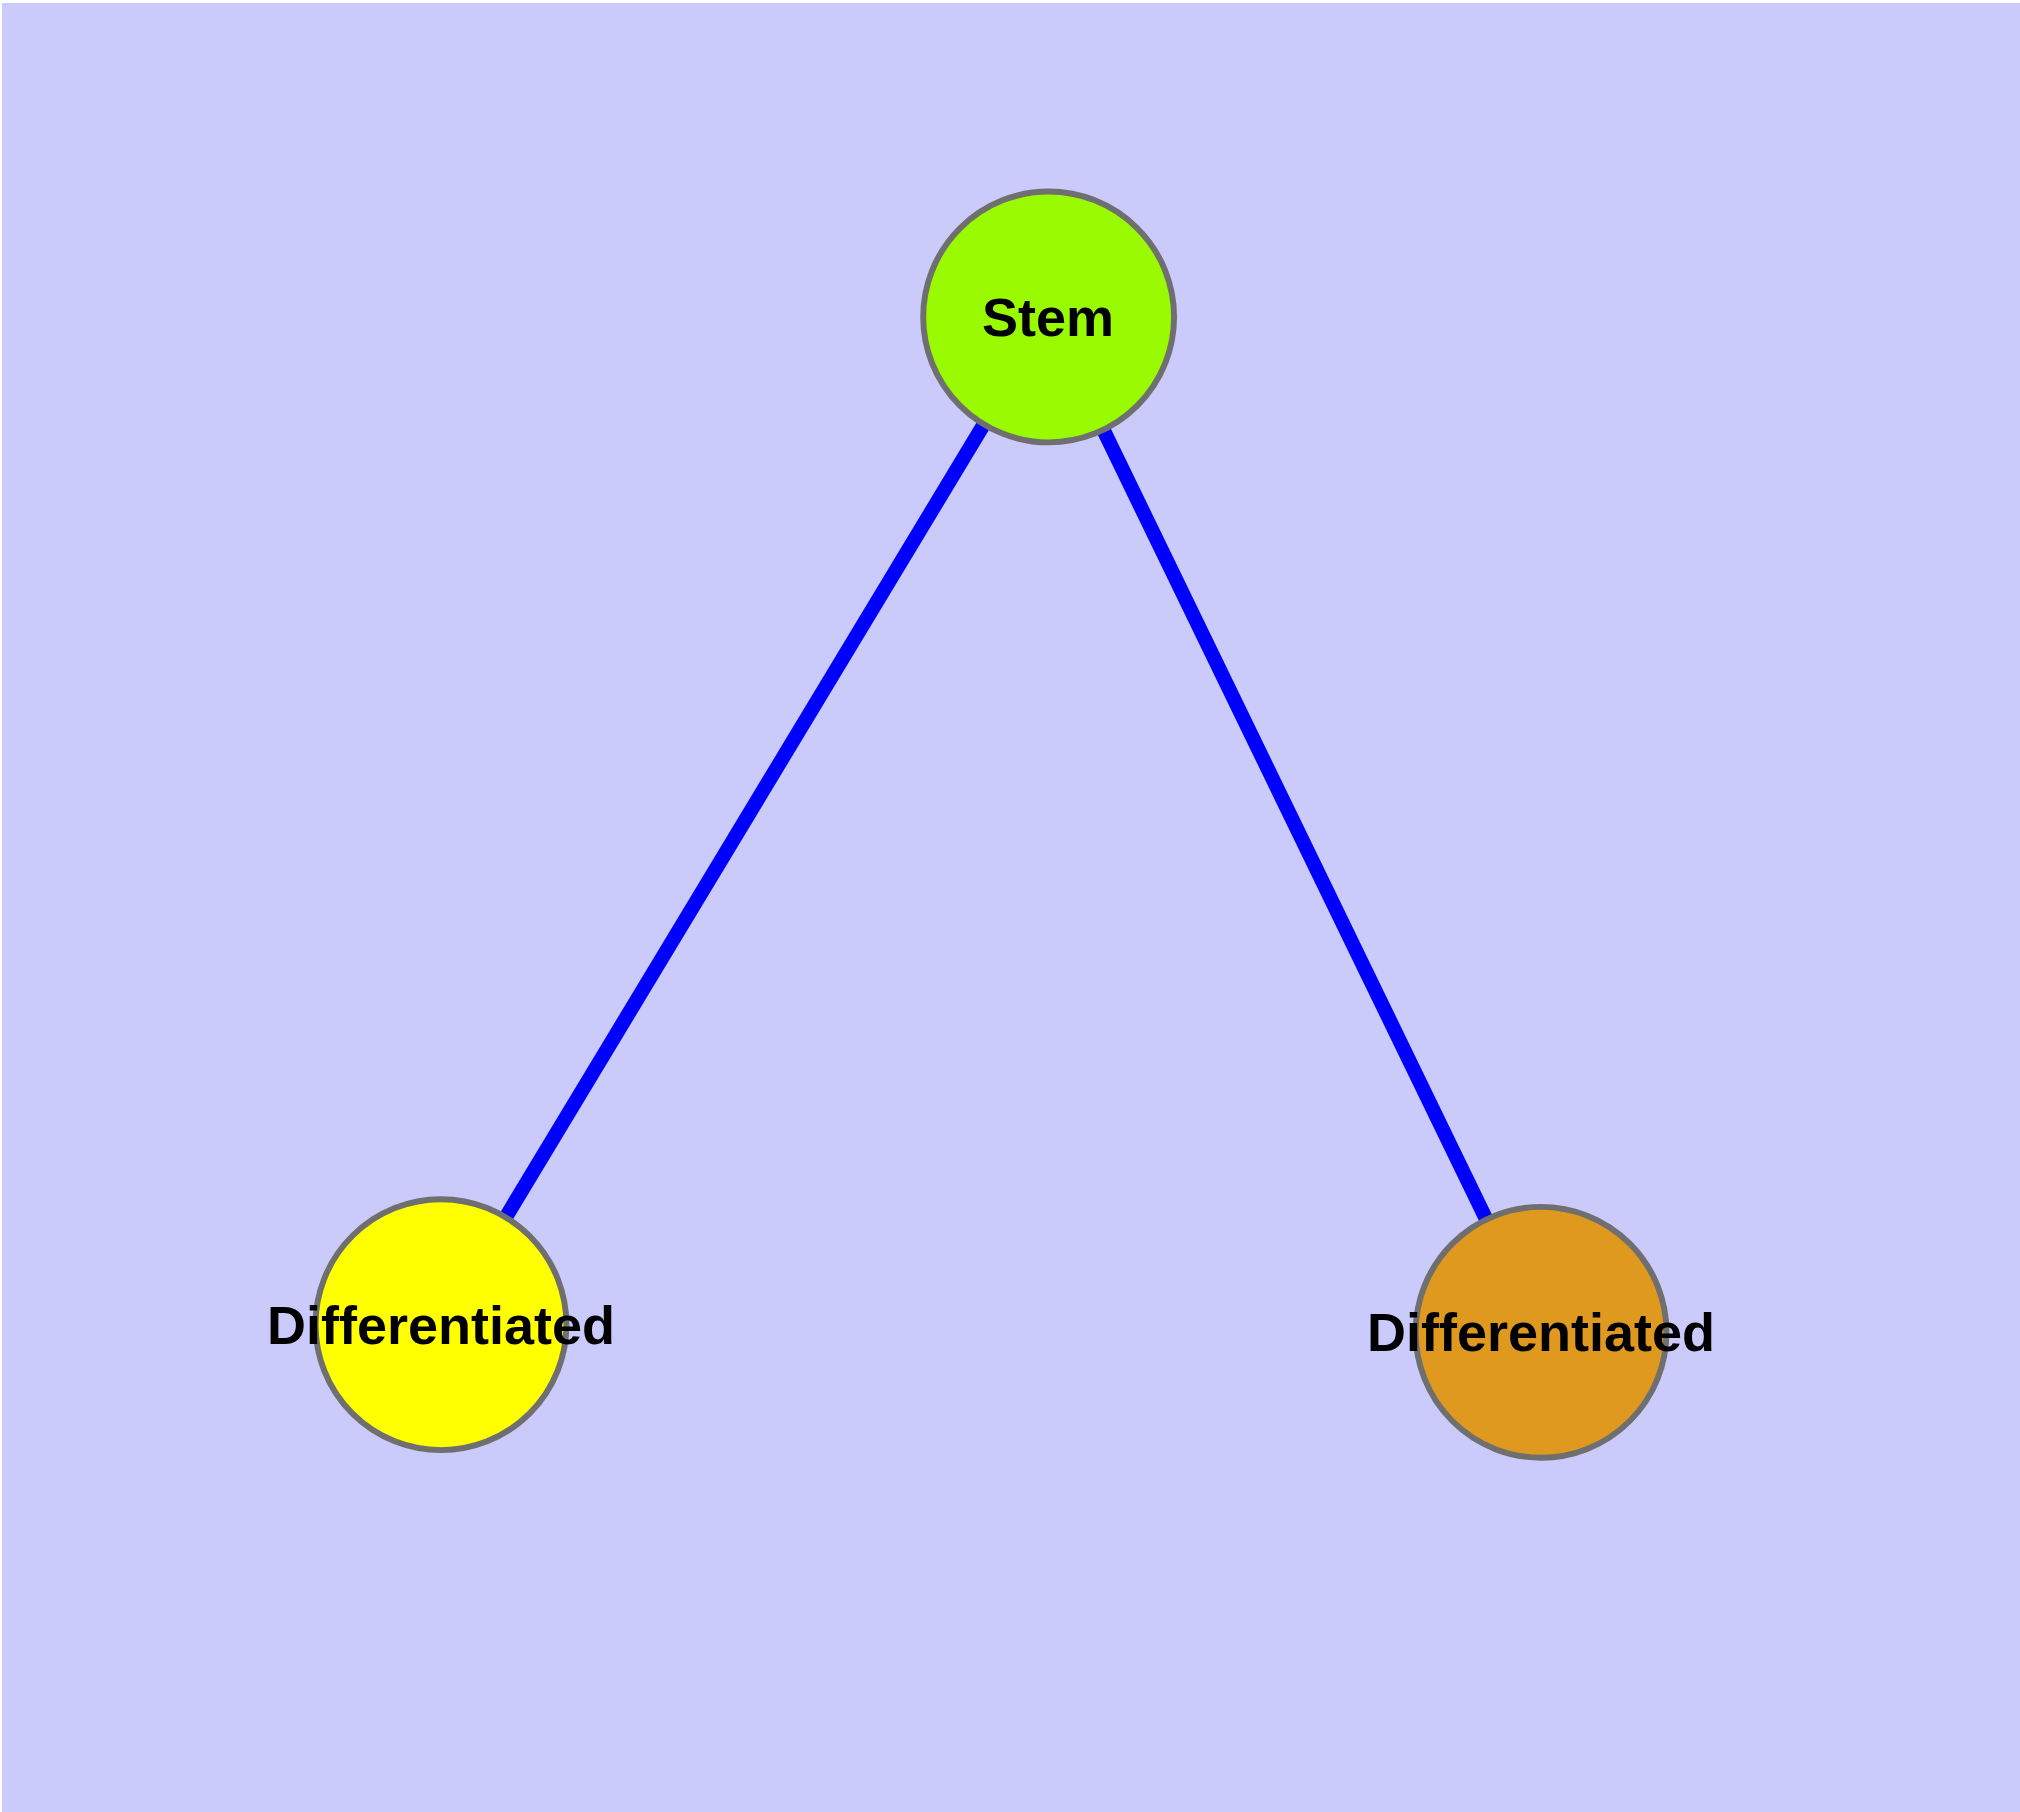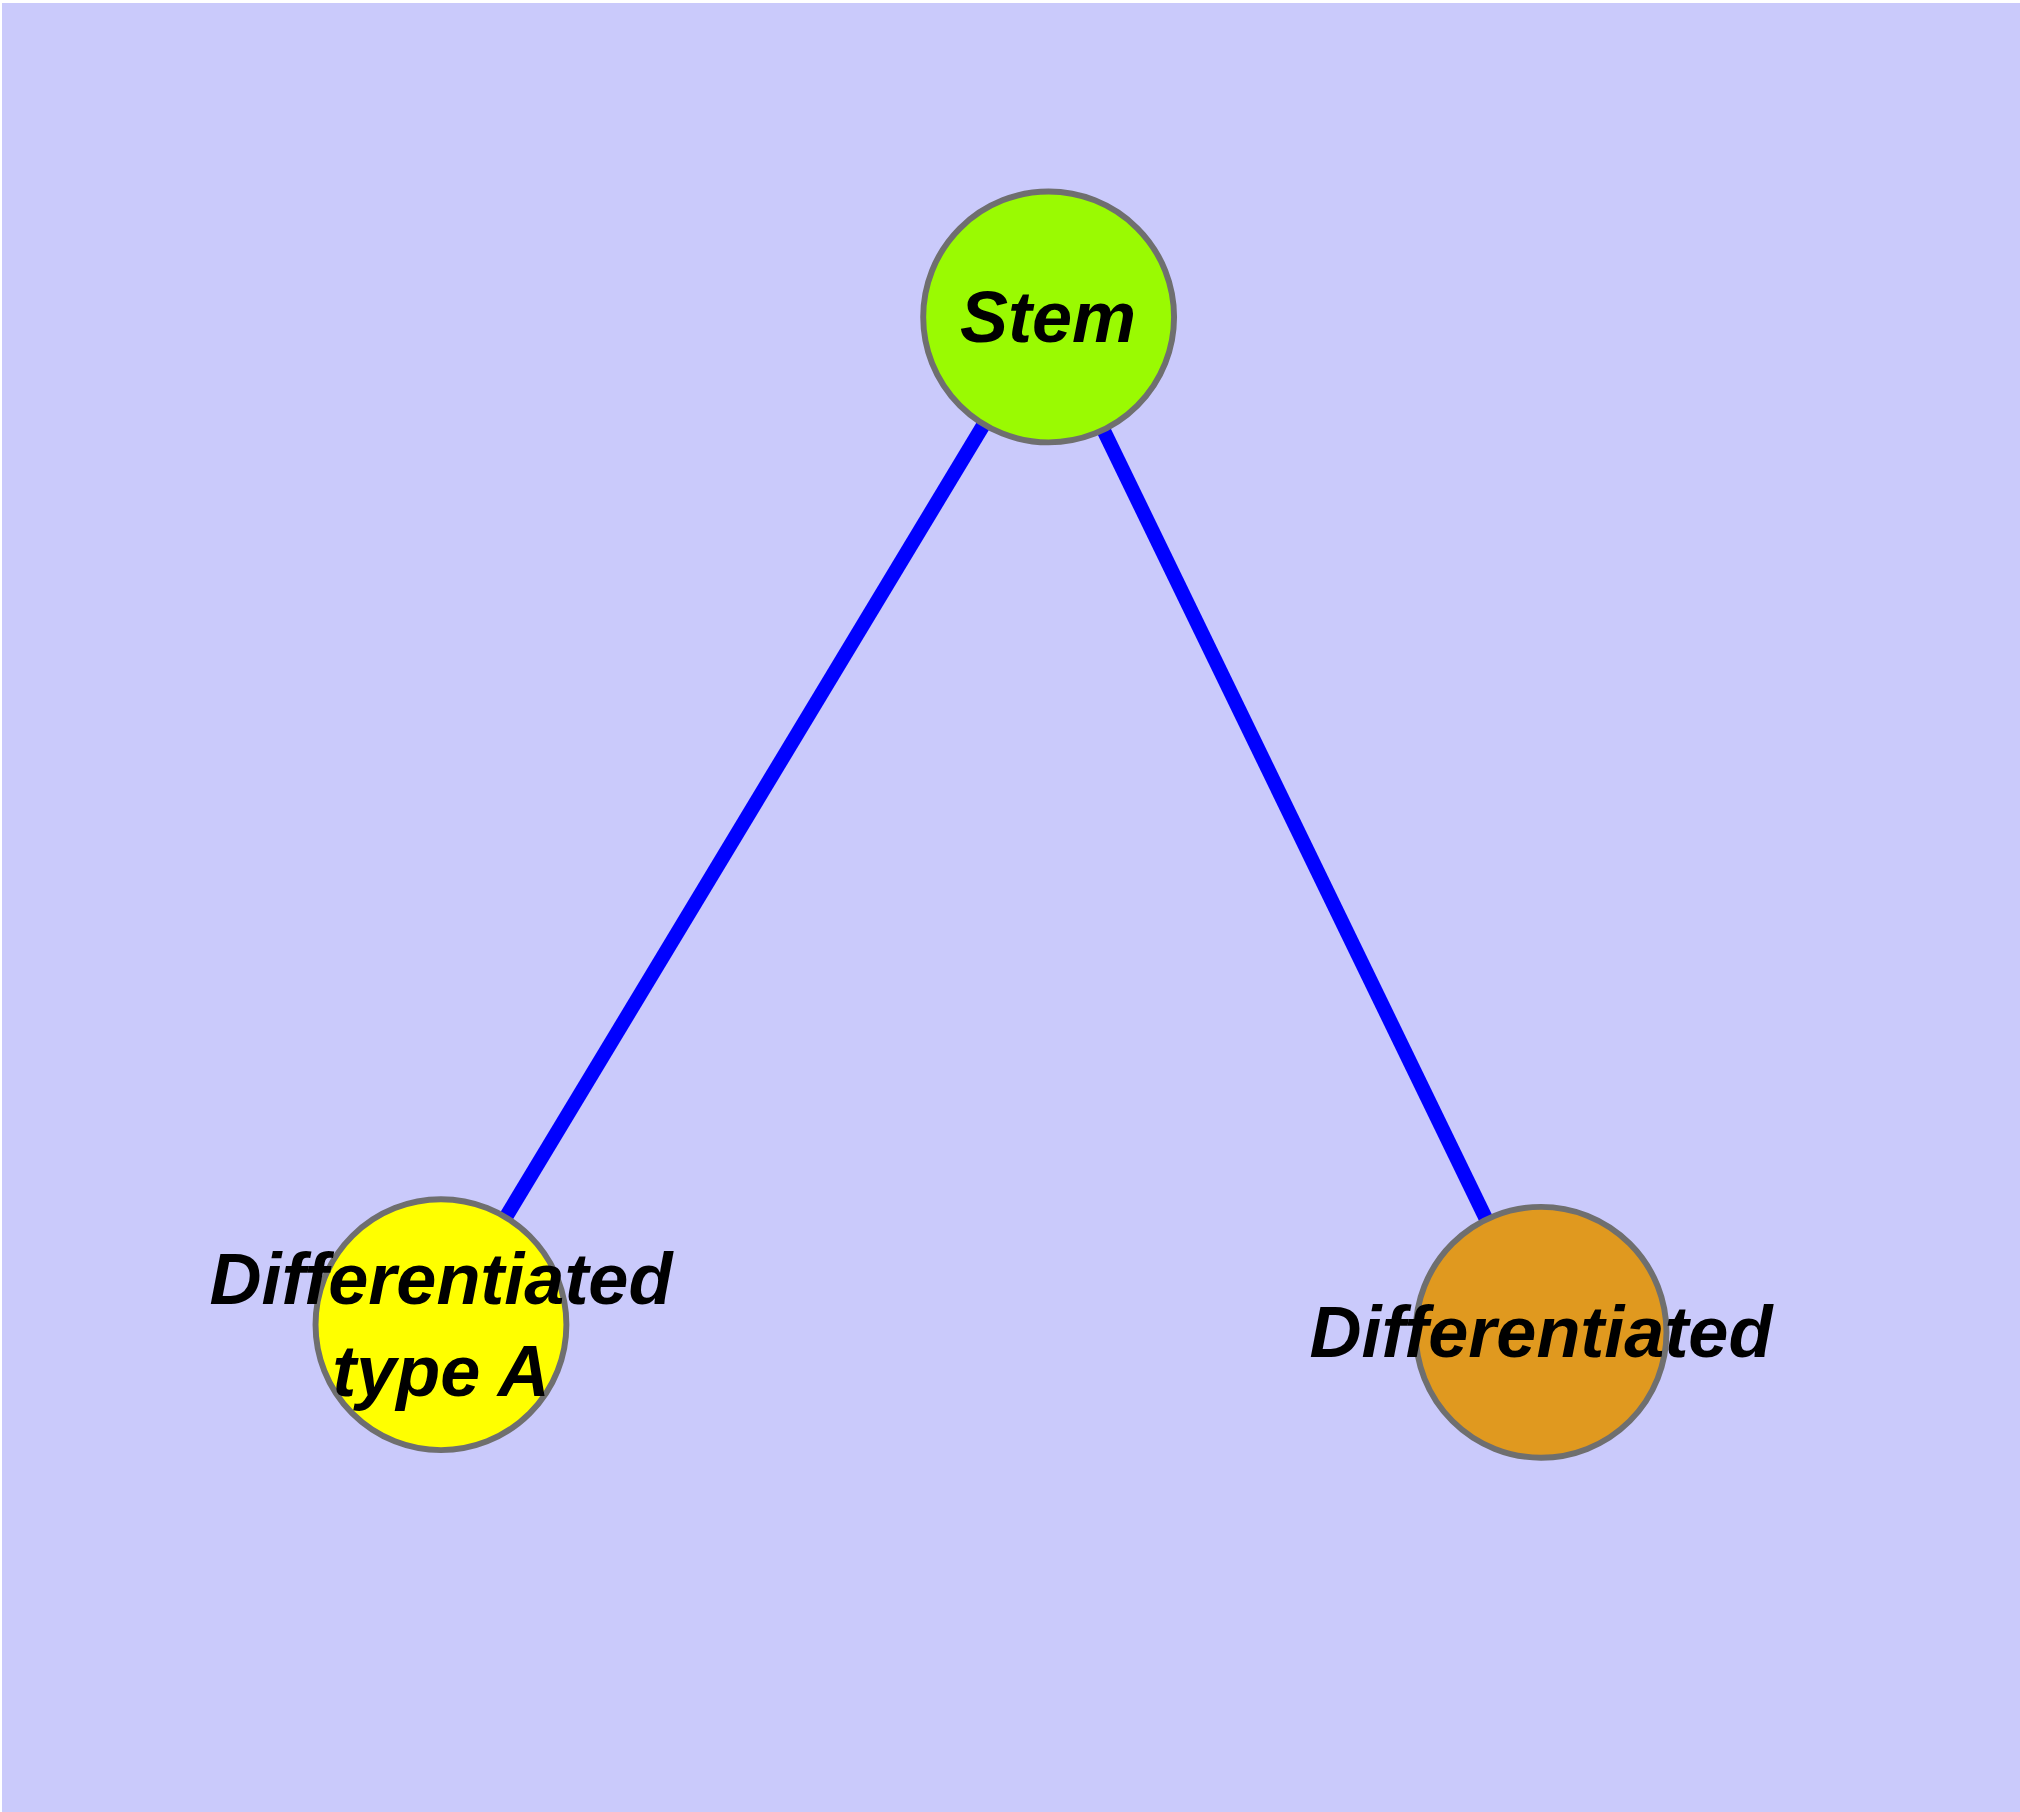--- a/index.html
+++ b/index.html
@@ -34,26 +34,25 @@
     stroke-linecap: butt;
   }
   .graph-svg circle {
     stroke-width: 7px;
   }
   .node-label {
     position: absolute;
     transform: translate(-50%, -50%);
     text-align: center;
     color: #000000;
-    font-size: 72px;
+    font-size: 54px;
     font-weight: bold;
     line-height: 92px;
     white-space: nowrap;
     letter-spacing: 0;
-    font-style: italic;
   }
   .node-label span {
     display: block;
   }
 </style>
 </head>
 <body>
 
 <div class="canvas">
   <div class="plot-bg" style="background: rgb(202, 202, 251);"></div>
@@ -65,20 +64,19 @@
       <circle cx="520" cy="1563" r="148" fill="#FFFF00" stroke="#6F6F6F"></circle>
       <circle cx="1818" cy="1572" r="148" fill="#E0991F" stroke="#6F6F6F"></circle>
     </svg>
 
   <div class="node-label" style="left: 1048px; top: 317px; color: rgb(0, 0, 0);">
     <span>Stem</span>
   </div>
 
   <div class="node-label" style="left: 441px; top: 1325px; color: rgb(0, 0, 0);">
     <span>Differentiated</span>
-    <span>type A</span>
   </div>
 
   <div class="node-label" style="left: 1541px; top: 1332px; color: rgb(0, 0, 0);">
     <span>Differentiated</span>
   </div>
 </div>
 
 
 </body></html>

